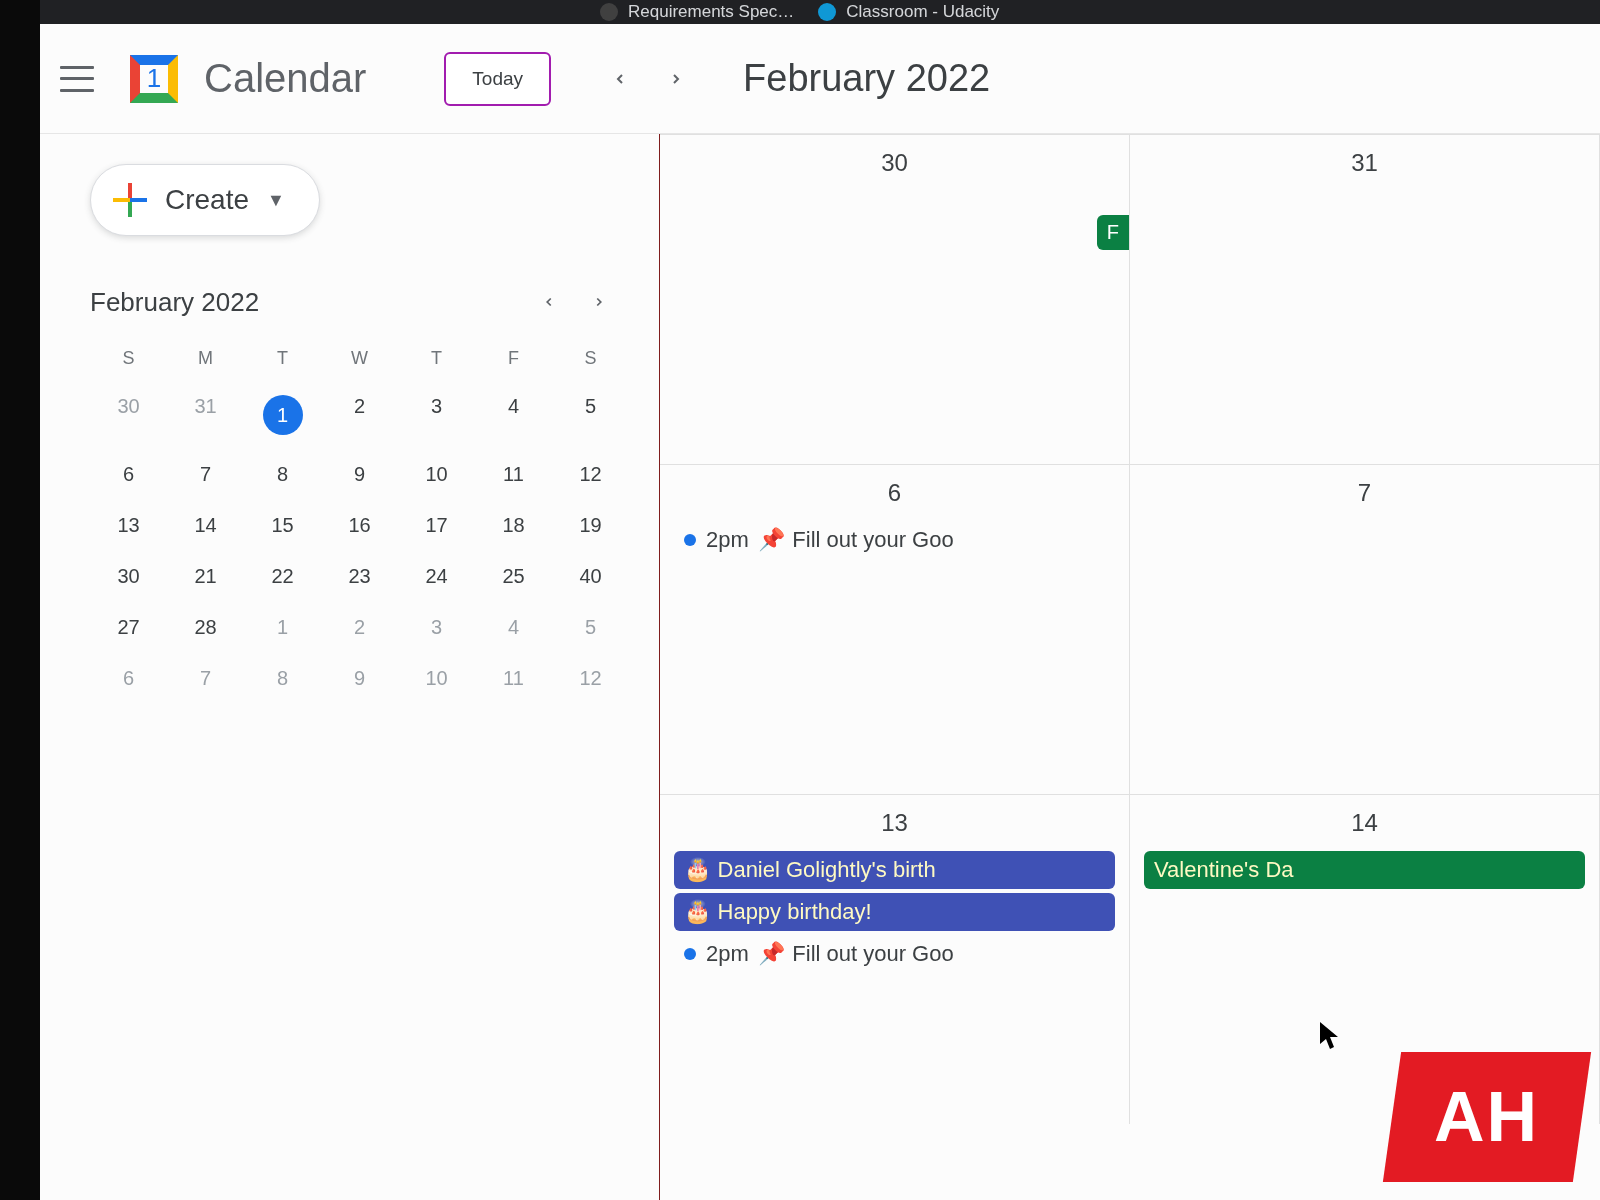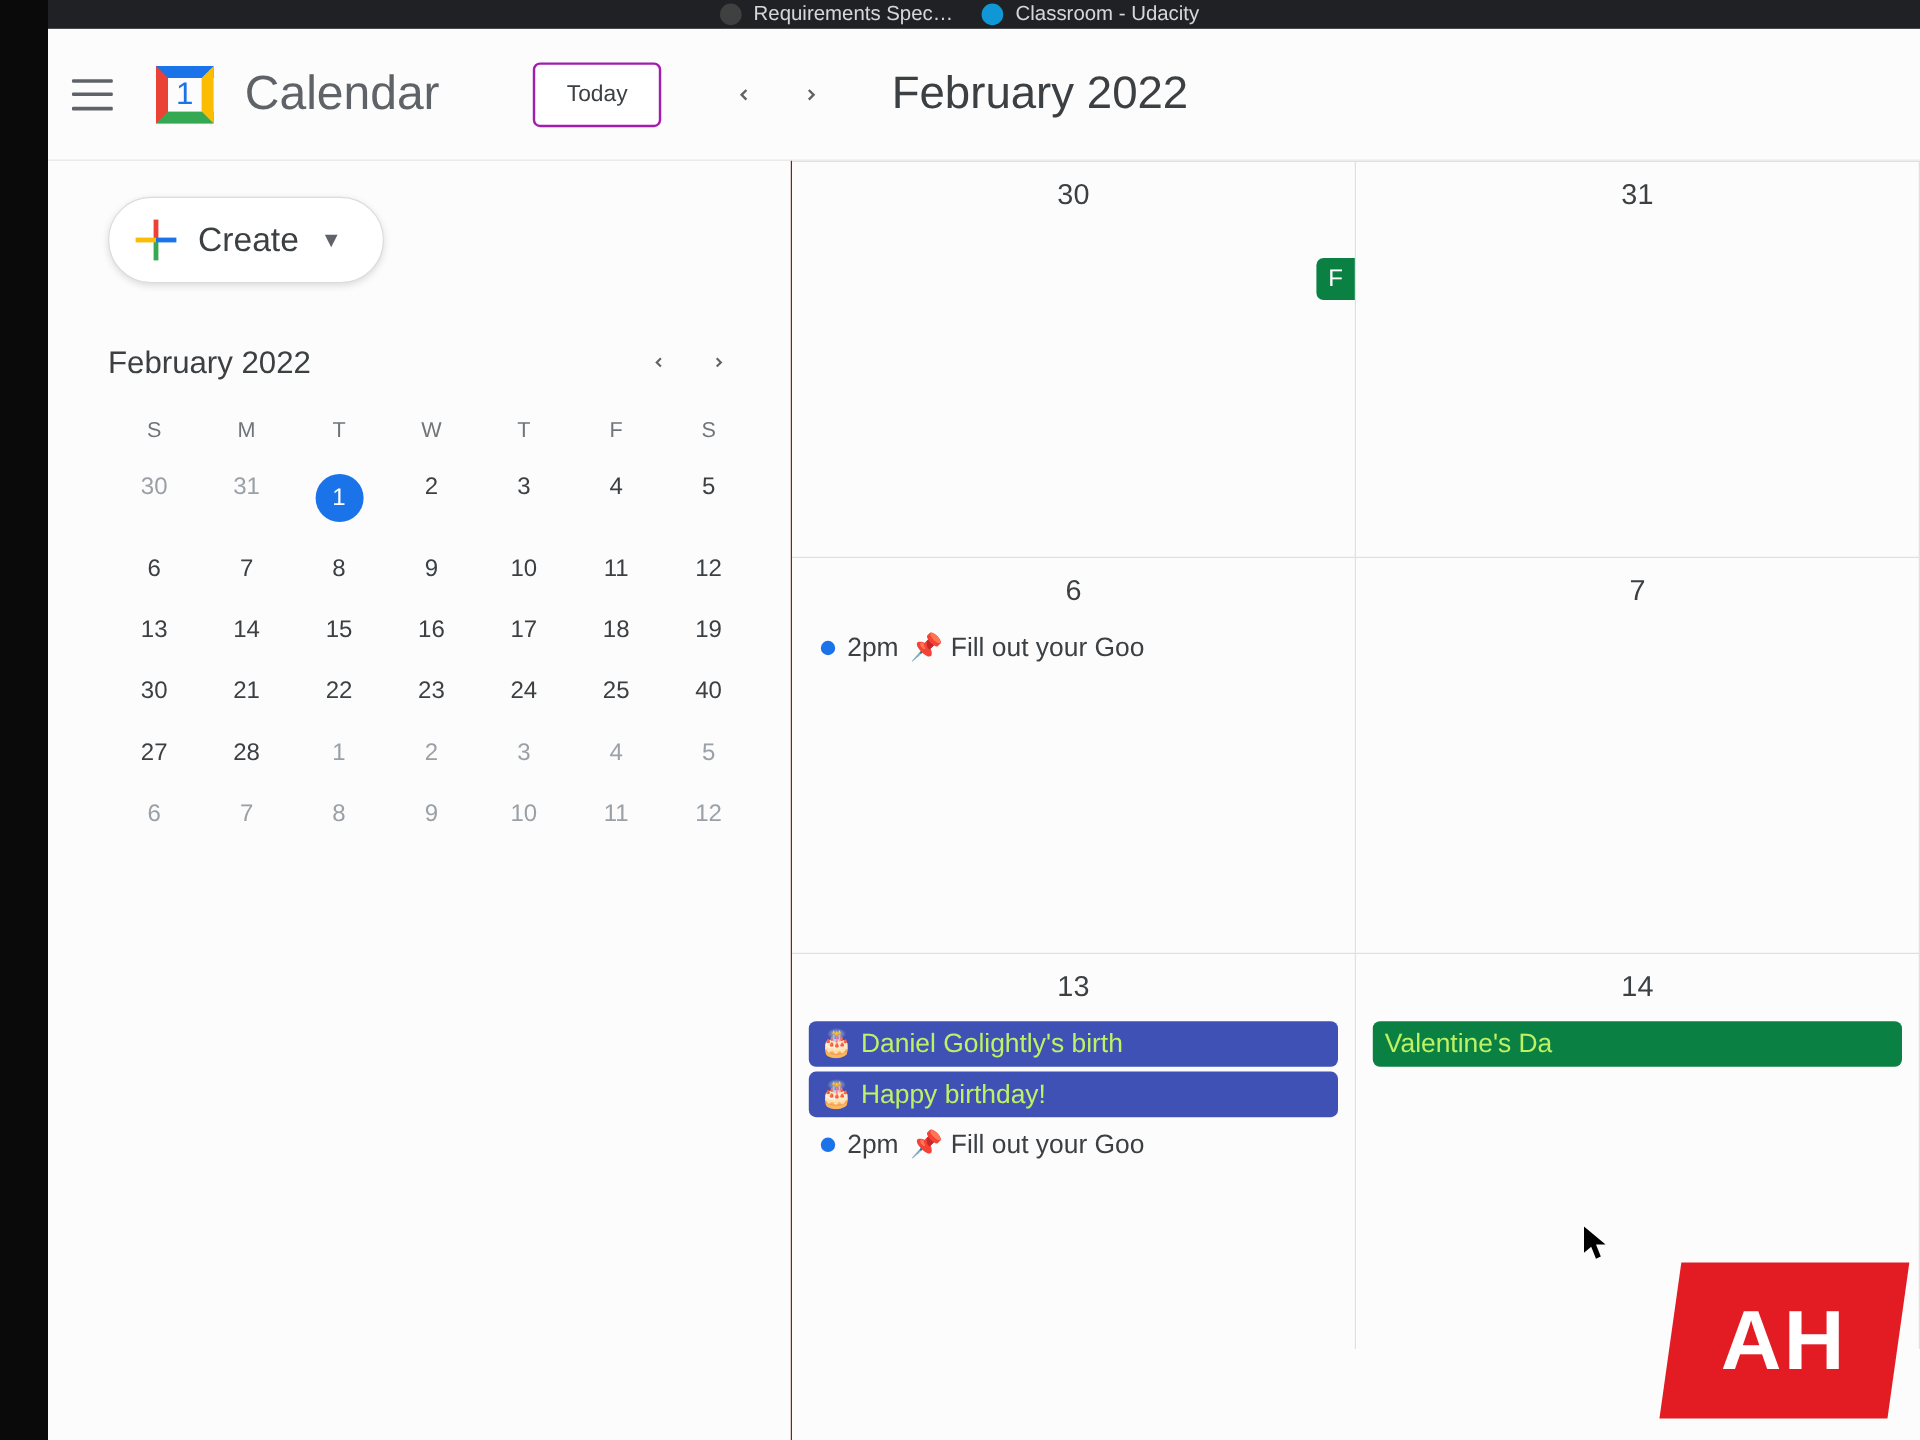--- a/index.html
+++ b/index.html
@@ -181,21 +181,21 @@
   .event {
     display:flex; align-items:center; gap:10px;
     font-size:22px; padding:6px 10px; border-radius:6px;
     margin:4px 6px; color:#3c4043; cursor:pointer;
     white-space:nowrap; overflow:hidden;
   }
   .event.timed .dot {
     width:12px; height:12px; border-radius:50%; background:#1a73e8; flex-shrink:0;
   }
   .event.allday {
-    color:#bef264; font-weight:500;
+    color:#fef9c3; font-weight:500;
   }
   .event.allday.blue { background:#3f51b5; }
   .event.allday.green { background:#0b8043; }
   .small-chip {
     position:absolute; right:0;
     background:#0b8043; color:#fff; font-size:20px;
     padding:6px 10px; border-radius:6px 0 0 6px;
   }
 
   

